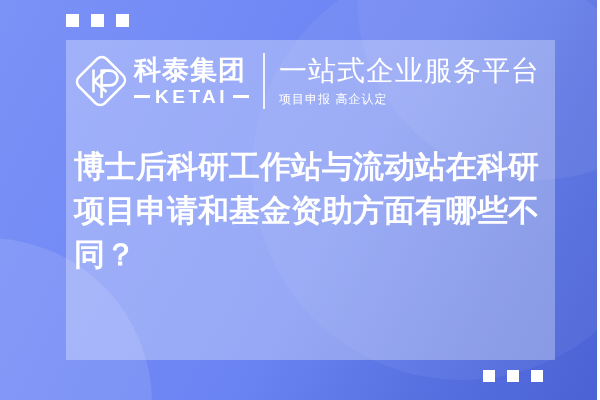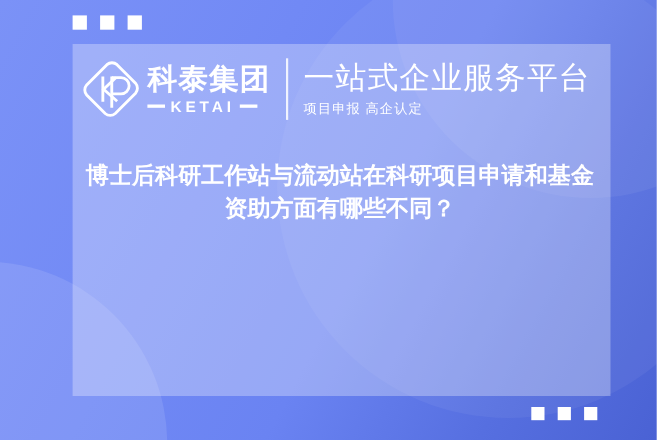--- a/index.html
+++ b/index.html
@@ -118,21 +118,21 @@
     gap: 5px;
     margin-top: 3px;
   }
   .brand-en .rule {
     display: block;
     width: 16px;
     height: 3px;
     background: #ffffff;
   }
   .brand-en .en-text {
-    font-size: 14px;
+    font-size: 19px;
     font-weight: bold;
     color: #ffffff;
     letter-spacing: 3.5px;
     line-height: 1;
     white-space: nowrap;
   }
 
   .brand-divider {
     width: 2px;
     height: 56px;
@@ -161,27 +161,26 @@
     margin-top: 4px;
     white-space: nowrap;
   }
 
   
   .headline {
     position: absolute;
     left: 8px;
     top: 105px;
     width: 470px;
-    font-size: 21px;
+    font-size: 31px;
     font-weight: bold;
     color: #ffffff;
     line-height: 1.42;
     letter-spacing: 0px;
     word-break: break-all;
-    text-align: center;
   }
 </style>
 </head>
 <body>
 
 <div id="poster">
 
   <div class="bg-arc-bottom-left"></div>
   <div class="bg-arc-top-right"></div>
   <div class="bg-arc-mid"></div>

